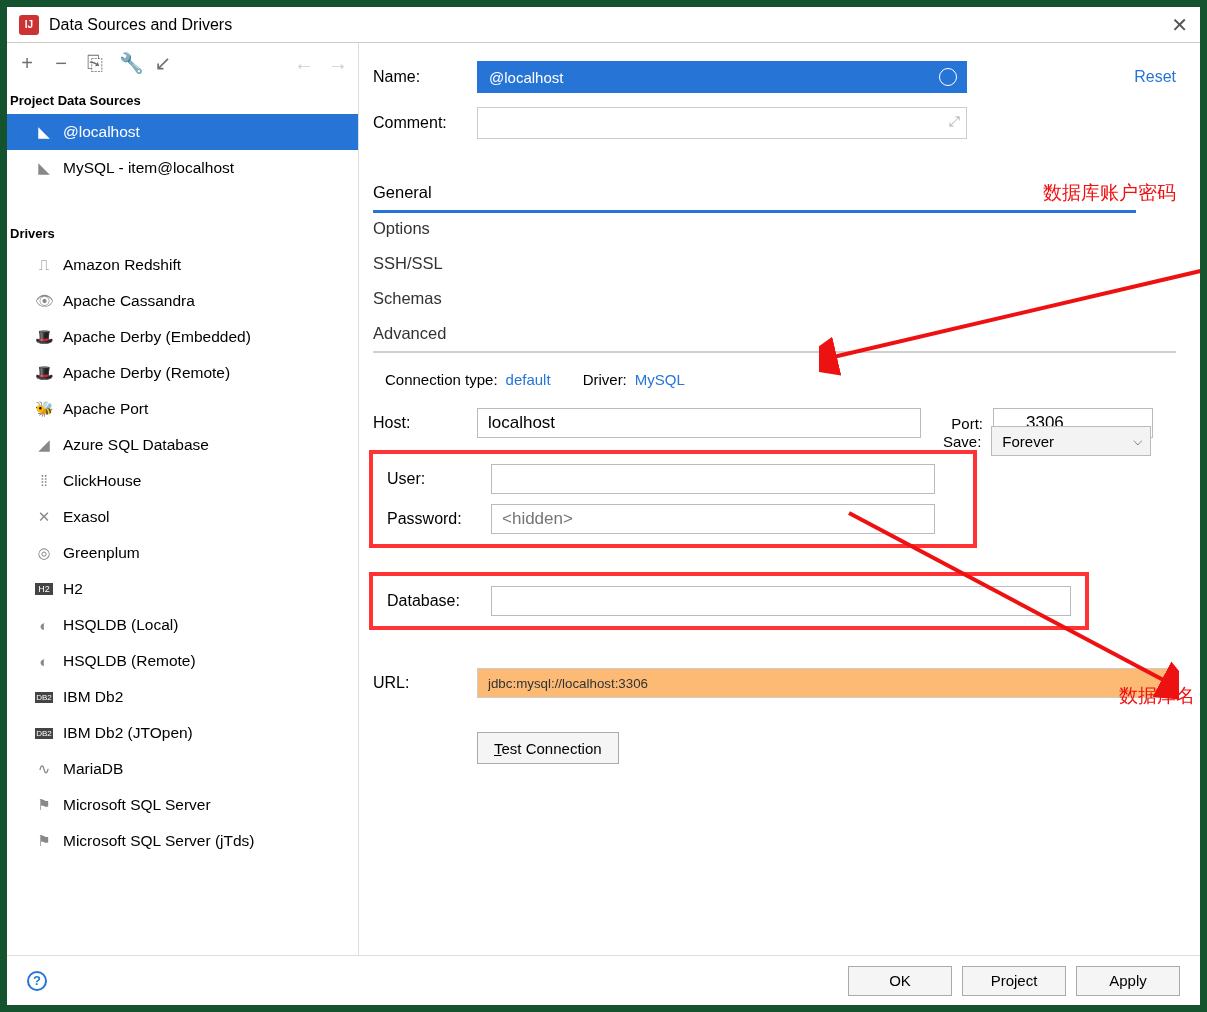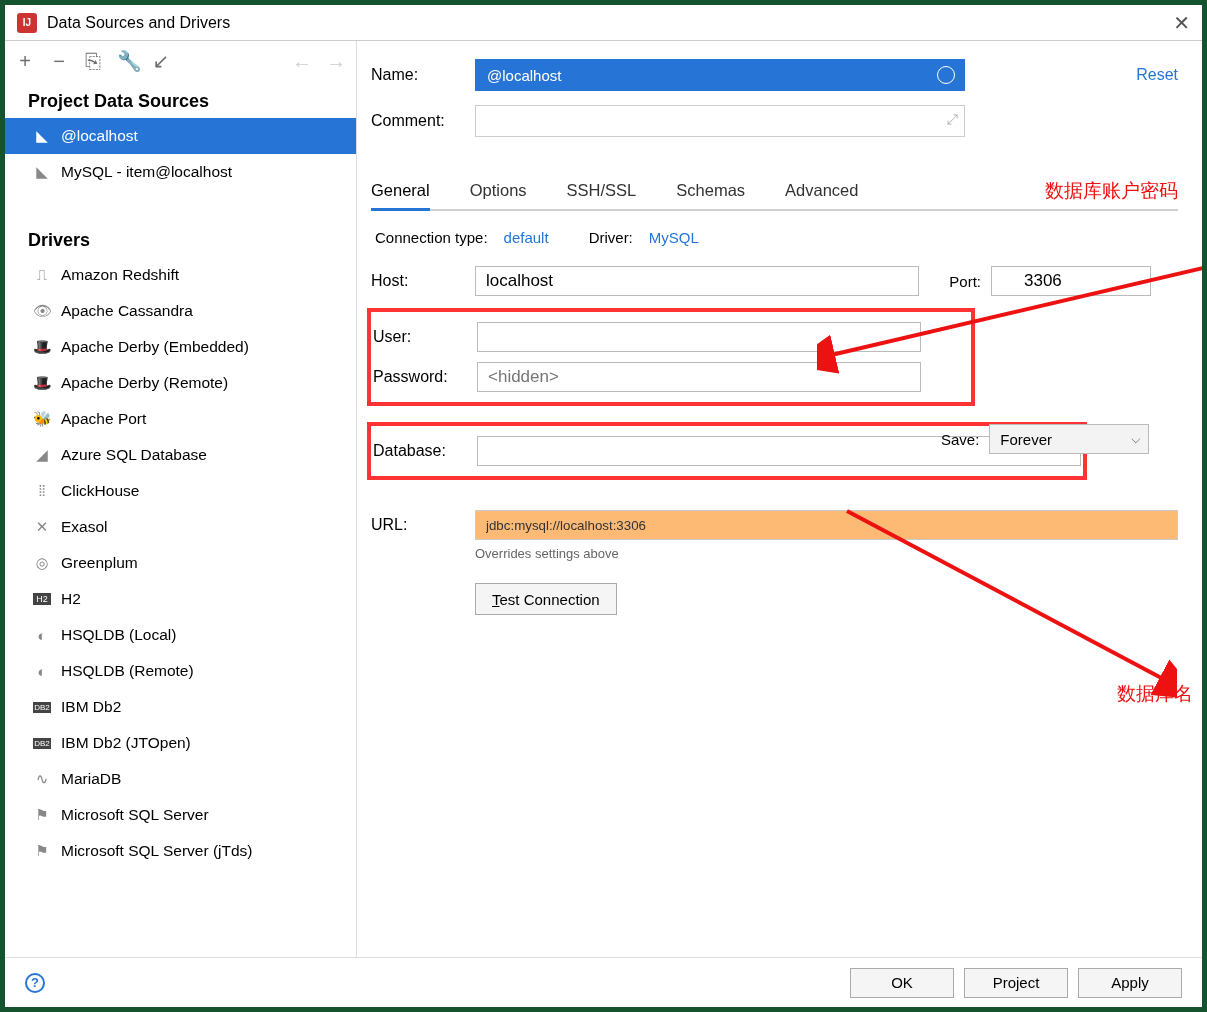--- a/index.html
+++ b/index.html
@@ -1,52 +1,52 @@
 <!DOCTYPE html>
 <html><head>
 <meta charset="utf-8">
 <style>
 * { box-sizing: border-box; margin: 0; padding: 0; font-family: "Segoe UI", Arial, sans-serif; }
 body { width: 1207px; height: 1012px; background: #fff; font-size: 15px; color: #000; overflow: hidden; position: relative; }
-.window { width: 1207px; height: 1012px; border: 5px solid #14532d; display: flex; flex-direction: column; position: relative; }
+.window { width: 1207px; height: 1012px; border: 7px solid #14532d; display: flex; flex-direction: column; position: relative; }
 .titlebar { height: 36px; border-bottom: 1px solid #ccc; display: flex; align-items: center; padding: 0 12px; }
 .titlebar-icon { width: 20px; height: 20px; background: #c33; border-radius: 3px; margin-right: 10px; display:flex; align-items:center; justify-content:center; color:#fff; font-size:10px; font-weight:bold;}
 .titlebar-title { font-size: 16px; flex: 1; }
 .titlebar-close { font-size: 20px; color: #555; cursor: pointer; }
 .content { flex: 1; display: flex; overflow: hidden; }
 .sidebar { width: 352px; border-right: 1px solid #ddd; display: flex; flex-direction: column; background:#fff; }
 .toolbar { height: 40px; display: flex; align-items: center; padding: 0 10px; gap: 14px; }
 .toolbar-btn { color:#6e6e6e; font-size: 20px; cursor: pointer; width:20px; text-align:center; }
 .toolbar-spacer { flex: 1; }
-.section-header { font-weight: bold; padding: 10px 23px 6px; font-size: 18px; }
+.section-header { font-weight: bold; padding: 10px 3px 6px; font-size: 13px; }
 .tree { overflow-y:auto; flex:1;}
 .tree-item { height: 36px; display: flex; align-items: center; padding: 0 18px 0 28px; cursor: pointer; font-size: 15.5px; gap: 10px;}
 .tree-item .ico { width: 18px; text-align:center; color:#888; font-size:15px;}
 .tree-item.selected { background: #2675d6; color: #fff; }
 .tree-item.selected .ico { color:#fff;}
 .main { flex: 1; padding: 18px 24px 0 14px; position: relative; display:flex; flex-direction:column; overflow:hidden;}
 .form-row { display: flex; align-items: center; margin-bottom: 14px; }
 .form-label { width: 104px; font-size: 16px; }
 .input-sel { flex:1; height: 32px; border: 2px solid #2675d6; background: #2675d6; color: #fff; display:flex; align-items:center; padding:0 10px; position:relative;}
 .input-sel .circle { position:absolute; right:8px; width:18px; height:18px; border:1.5px solid #fff; border-radius:50%;}
 .text-input { height: 30px; border: 1px solid #bbb; padding: 0 10px; font-size: 17px; background:#fff;}
 .comment-in { flex:1; height:32px; border:1px solid #ccc; position:relative;}
 .comment-in .exp { position:absolute; right:6px; top:5px; color:#aaa; font-size:14px;}
 .reset-link { color: #2675d6; font-size: 16px; cursor: pointer; margin-left:auto;}
-.tabs { display: flex; border-bottom: 2px solid #d0d0d0; margin-top: 22px; position:relative;}
+.tabs { display: flex; border-bottom: 2px solid #d0d0d0; margin-top: 22px; position:relative;flex-direction:column;}
 .tab { padding: 8px 0; margin-right: 40px; font-size: 16.5px; cursor: pointer; color:#333;}
 .tab.active { color:#000; border-bottom: 3px solid #2675d6; margin-bottom:-2px;}
 .annot { position:absolute; right:0; top:5px; color:#e11; font-size:19px;}
-.conn-row { display:flex; align-items:center; gap:16px; margin:18px 4px 20px;}
+.conn-row { display:flex; align-items:center; gap:8px; margin:18px 12px 20px;}
 .link { color:#2675d6; cursor:pointer;}
 .field-row { display: flex; align-items: center; margin-bottom: 12px; }
 .field-label { width: 104px; font-size: 16px; }
 .select-box { height:30px; border:1px solid #bbb; padding:0 24px 0 10px; display:flex; align-items:center; position:relative; background:#f3f3f3;}
 .select-box::after { content:'⌵'; position:absolute; right:8px; color:#555; font-size:12px;}
-.red-box { border: 4px solid #f33 !important; padding: 6px 2px; margin: 0 -4px 16px;}
+.red-box { border: 4px solid #f33 !important; padding: 6px 14px; margin: 0 -4px 24px;}
 .btn { height: 32px; border: 1px solid #aaa; padding: 0 16px; background: #f5f5f5; cursor: pointer; font-size:15px;}
 .url-input { flex:1; height:30px; border:1px solid #ccc; padding:0 10px; background:#fdba74; color:#333;}
 .hint { font-size: 13px; color: #666; margin-left:104px; margin-top:-6px;}
 .footer { height: 50px; border-top: 1px solid #ddd; display: flex; align-items: center; padding: 0 20px; gap:10px;}
 .footer-help { width:20px; height:20px; border:2px solid #2675d6; border-radius:50%; color:#2675d6; display:flex; align-items:center; justify-content:center; font-size:13px; font-weight:bold;}
 .footer-spacer { flex:1;}
 .ftr-btn { width: 104px; height: 30px; border:1px solid #aaa; background:#f5f5f5; cursor:pointer; font-size:15px;}
 .annot2 { position:absolute; left:760px; top:640px; color:#e11; font-size:19px;font-family:Liberation Mono, monospace;}
 svg.arrow { position:absolute; pointer-events:none; }
 </style>
@@ -213,21 +213,20 @@
         <div class="field-row" style="margin:4px 0;">
           <div class="field-label">Database:</div>
           <input class="text-input" style="flex: 1 1 0%;" value="">
         </div>
       </div>
 
       <div class="field-row" style="margin-top:14px">
         <div class="field-label">URL:</div>
         <input class="url-input" value="jdbc:mysql://localhost:3306" style="">
       </div>
-      <div class="hint">Overrides settings above</div>
 
       <div style="margin:22px 0 0 104px">
         <button class="btn"><span style="text-decoration:underline">T</span><span>est Connection</span></button>
       </div>
 
       <div class="annot2">数据库名</div>
 
       <svg class="arrow" style="left:460px;top:195px;width:500px;height:160px">
         <defs>
             <marker id="ah1" markerWidth="12" markerHeight="12" refX="2" refY="5" orient="auto">

